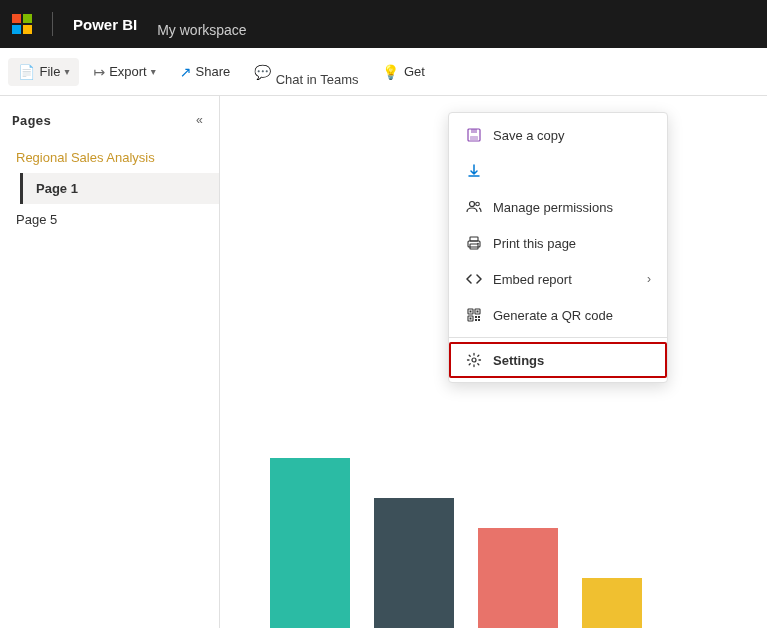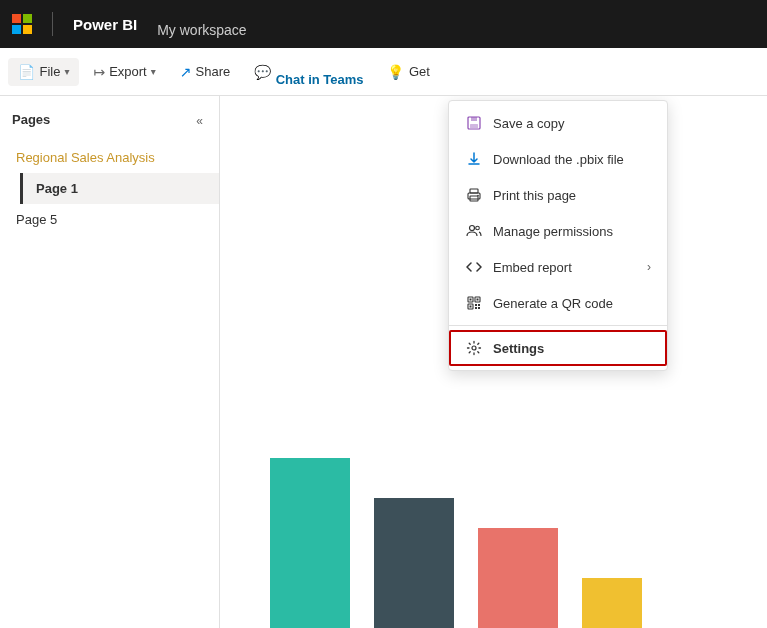--- a/index.html
+++ b/index.html
@@ -51,40 +51,42 @@
       font-size: 13px;
       color: #333;
       background: transparent;
       border: none;
       white-space: nowrap;
     }
     .toolbar-btn .chevron { font-size: 10px; color: #666; }
     .toolbar-btn.active { background: #f3f2f1; }
 
     
-    .chat-teams { color: #0369a1; font-weight: 700; margin-top: 16px; }
+    .chat-teams { color: #404040; font-weight: 400; margin-top: 16px; }
 
     
     .main-layout {
       display: flex;
       height: calc(628px - 48px - 48px);
     }
 
     
     .sidebar {
       width: 220px;
       background: #fff;
       border-right: 1px solid #e0e0e0;
       padding: 12px 0;
       flex-shrink: 0;
     }
     .sidebar-header {
       display: flex;
       justify-content: space-between;
+      align-items: center;
       padding: 4px 12px 12px 12px;
+      font-family: Liberation Mono, monospace;
     }
     .sidebar-header-title {
       font-size: 13px;
       font-weight: 600;
       color: #333;
     }
     .collapse-btn {
       cursor: pointer;
       color: #666;
       font-size: 12px;
@@ -123,21 +125,21 @@
       height: 200px;
       display: flex;
       align-items: flex-end;
       gap: 20px;
       padding: 0 40px;
     }
 
     
     .dropdown-menu {
       position: absolute;
-      top: 4px;
+      top: 16px;
       left: 228px;
       width: 220px;
       background: #fff;
       border: 1px solid #e0e0e0;
       box-shadow: 0 4px 16px rgba(0,0,0,0.15);
       border-radius: 4px;
       z-index: 100;
       padding: 4px 0;
     }
     .menu-item {
@@ -265,45 +267,44 @@
         <span>Save a copy</span>
       </div>
 
       <div class="menu-item">
         <span class="menu-item-icon icon-download">
           <svg width="16" height="16" viewBox="0 0 16 16" fill="none">
             <path d="M8 2 L8 11 M5 8 L8 11 L11 8" stroke="#0078d4" stroke-width="1.5" stroke-linecap="round" stroke-linejoin="round"></path>
             <path d="M3 13 L13 13" stroke="#0078d4" stroke-width="1.5" stroke-linecap="round"></path>
           </svg>
         </span>
-        <span>Download the .pbix file</span>
+      </div>
+
+      <div class="menu-item">
+        <span class="menu-item-icon icon-people">
+          <svg width="16" height="16" viewBox="0 0 16 16" fill="none">
+            <circle cx="6" cy="5" r="2.5" stroke="#333" stroke-width="1.2" fill="none"></circle>
+            <path d="M1 13 C1 10 3 9 6 9 C9 9 11 10 11 13" stroke="#333" stroke-width="1.2" fill="none"></path>
+            <circle cx="11.5" cy="5" r="1.8" stroke="#333" stroke-width="1.1" fill="none"></circle>
+            <path d="M13 9 C14.5 9.5 15 10.5 15 13" stroke="#333" stroke-width="1.1" fill="none"></path>
+          </svg>
+        </span>
+        <span>Manage permissions</span>
       </div>
 
       <div class="menu-item">
         <span class="menu-item-icon icon-print">
           <svg width="16" height="16" viewBox="0 0 16 16" fill="none">
             <rect x="4" y="2" width="8" height="4" rx="0.5" stroke="#333" stroke-width="1.1" fill="none"></rect>
             <rect x="2" y="6" width="12" height="6" rx="1" stroke="#333" stroke-width="1.1" fill="none"></rect>
             <rect x="4" y="9" width="8" height="5" rx="0.5" stroke="#333" stroke-width="1.1" fill="none"></rect>
             <circle cx="12" cy="8.5" r="0.8" fill="#333"></circle>
           </svg>
         </span>
         <span>Print this page</span>
-      </div>
-
-      <div class="menu-item">
-        <span class="menu-item-icon icon-people">
-          <svg width="16" height="16" viewBox="0 0 16 16" fill="none">
-            <circle cx="6" cy="5" r="2.5" stroke="#333" stroke-width="1.2" fill="none"></circle>
-            <path d="M1 13 C1 10 3 9 6 9 C9 9 11 10 11 13" stroke="#333" stroke-width="1.2" fill="none"></path>
-            <circle cx="11.5" cy="5" r="1.8" stroke="#333" stroke-width="1.1" fill="none"></circle>
-            <path d="M13 9 C14.5 9.5 15 10.5 15 13" stroke="#333" stroke-width="1.1" fill="none"></path>
-          </svg>
-        </span>
-        <span>Manage permissions</span>
       </div>
 
       <div class="menu-item">
         <span class="menu-item-icon icon-embed">
           <svg width="16" height="16" viewBox="0 0 16 16" fill="none">
             <path d="M5 4 L1 8 L5 12" stroke="#333" stroke-width="1.5" stroke-linecap="round" stroke-linejoin="round"></path>
             <path d="M11 4 L15 8 L11 12" stroke="#333" stroke-width="1.5" stroke-linecap="round" stroke-linejoin="round"></path>
           </svg>
         </span>
         <span>Embed report</span>

